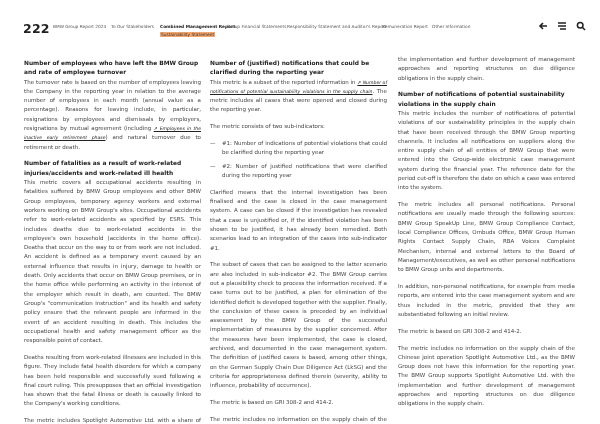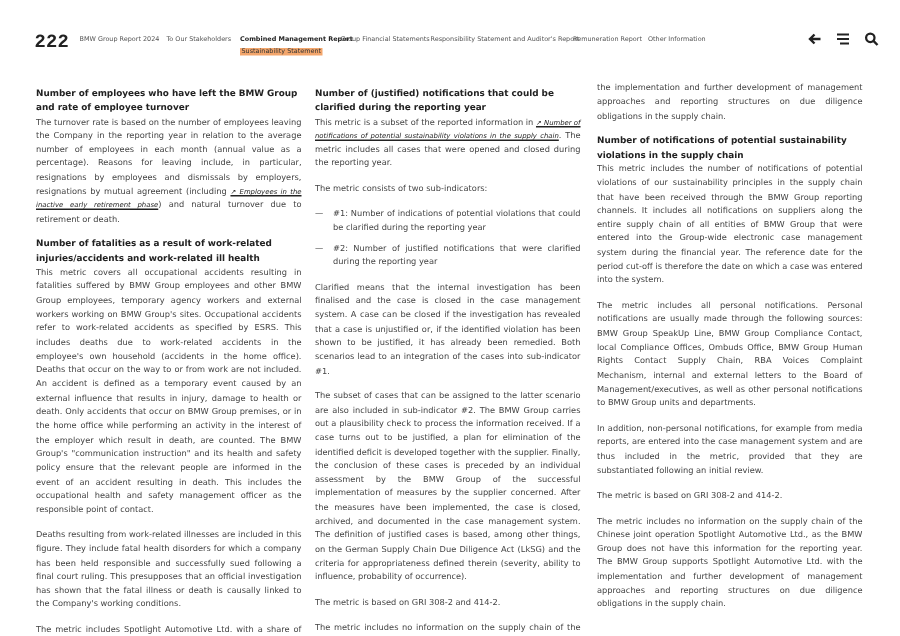--- a/index.html
+++ b/index.html
@@ -1,19 +1,19 @@
 <!DOCTYPE html>
 <html><head>
 <meta charset="utf-8">
 <style>
   html, body { margin: 0; padding: 0; background: #ffffff; }
   body { width: 600px; height: 424px; overflow: hidden; position: relative;
          font-family: "DejaVu Sans", sans-serif; color: #333; }
   .header { position: absolute; left: 0; top: 0; width: 600px; height: 45px; }
-  .page-num { position: absolute; left: 23px; top: 21px; font-size: 12.5px; font-weight: bold; color: #222; letter-spacing: 0.2px; font-family: Liberation Mono, monospace; }
+  .page-num { position: absolute; left: 23px; top: 21px; font-size: 12.5px; font-weight: bold; color: #222; letter-spacing: 0.2px; }
   .nav { position: absolute; top: 24px; left: 0; font-size: 4.3px; color: #555; white-space: nowrap; }
   .nav span { position: absolute; white-space: nowrap; }
   .nav .active { font-weight: bold; color: #222; }
   .nav .sub { position: absolute; left: 160px; top: 8px; background: #f3a66c; color: #333; padding: 0 1px; font-size: 4.3px; }
   .icons { position: absolute; top: 21px; left: 538px; display: flex; gap: 9px; align-items: center; }
   .icons span { display: inline-block; width: 10px; height: 10px; cursor: pointer; }
   .icons svg { display: block; }
 
   .col { position: absolute; top: 59px; width: 177px; font-size: 5.5px; line-height: 9.3px; color: #444; text-align: justify; }
   .col1 { left: 24px; }

